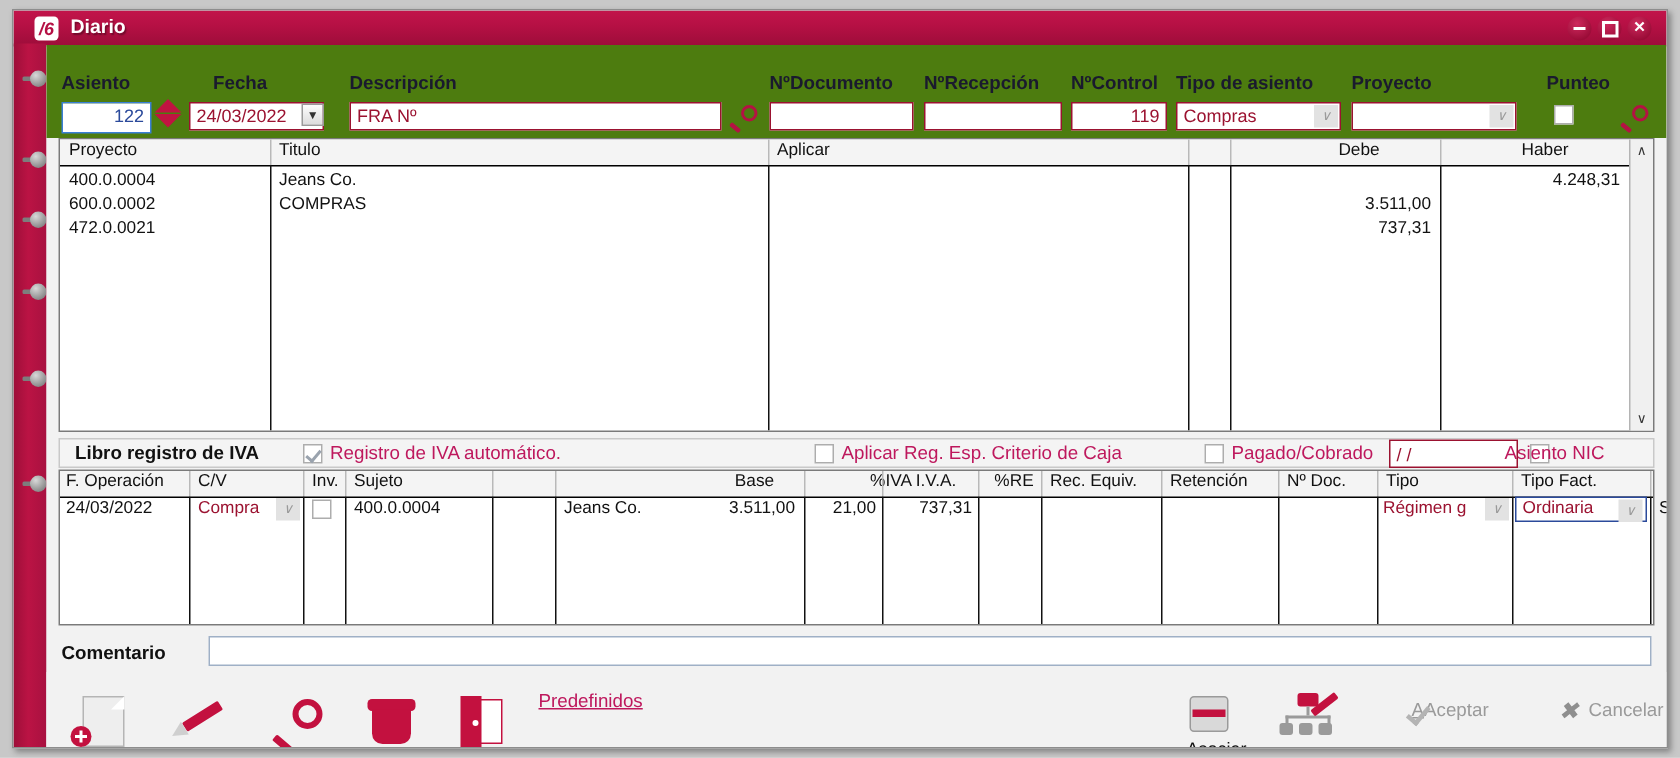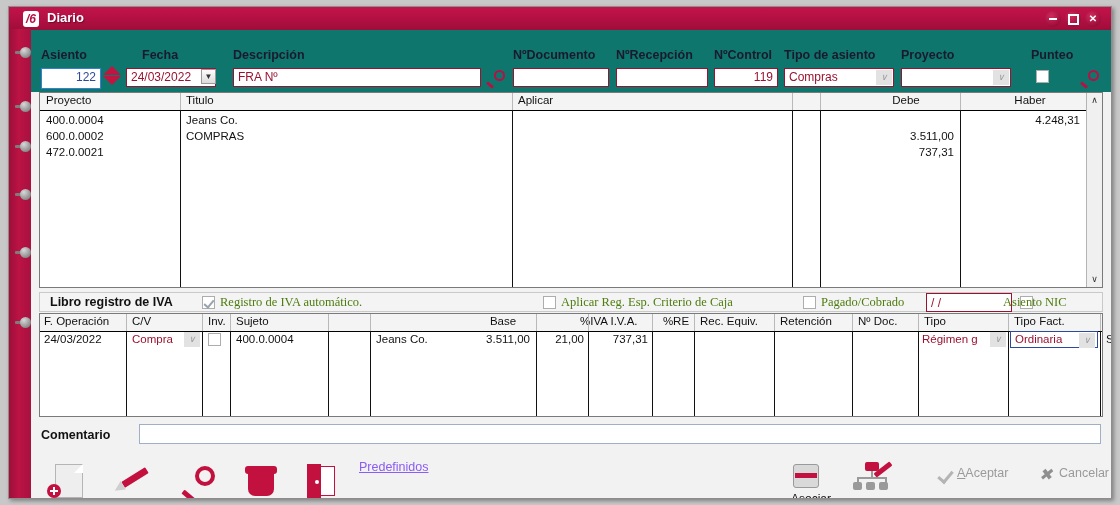--- a/index.html
+++ b/index.html
@@ -29,21 +29,21 @@
         background:radial-gradient(circle at 40% 30%,#cf2a5e,#9a0c37 75%);
         color:#fff;font-size:10px;line-height:16px;text-align:center;font-weight:bold;}
   #btn-min{right:50px;} #btn-max{right:30px;} #btn-close{right:10px;}
   .wbtn .bar{display:block;width:8px;height:2px;background:#fff;margin:7px auto 0;}
   .wbtn .sq{display:block;width:7px;height:7px;border:2px solid #fff;margin:3px auto 0;}
 
   
   #client{position:absolute;left:22px;top:23px;right:0;bottom:0;background:#f2f2f2;}
 
   
-  #hdr{position:absolute;left:0;top:0;right:0;height:62px;background:#0f766e;}
+  #hdr{position:absolute;left:0;top:0;right:0;height:62px;background:#4d7c0f;}
   .flabel{position:absolute;font-weight:bold;font-size:12.5px;color:#1a1a2e;white-space:nowrap;}
   .fbox{position:absolute;height:19px;border:1px solid #9b1230;background:#fff;box-sizing:border-box;
         font-size:12px;color:#9b1230;line-height:17px;padding:0 4px;overflow:hidden;white-space:nowrap;}
   .fbox.num{text-align:right;}
   .fbox.blue{border:1px solid #2b4a9b;color:#2b4a9b;}
   .ddbtn{position:absolute;top:1px;right:1px;width:15px;height:15px;background:linear-gradient(180deg,#fdfdfd,#dcdcdc);
          border:1px solid #9a9a9a;box-sizing:border-box;color:#333;font-size:8px;line-height:13px;text-align:center;}
   .ddflat{position:absolute;top:1px;right:1px;width:16px;height:15px;background:#e2e2e2;
          color:#9a9a9a;font-size:9px;line-height:14px;text-align:center;}
   .spin{position:absolute;width:18px;}
@@ -69,21 +69,21 @@
   .grow{position:absolute;left:0;right:0;height:16px;}
   .gcell{position:absolute;font-size:11.5px;color:#111;white-space:nowrap;line-height:16px;}
   .gcell.r{text-align:right;}
   #vscroll{position:absolute;right:0;top:0;width:16px;bottom:0;background:#f0f0f0;border-left:1px solid #b4b4b4;box-sizing:border-box;}
   .sarrow{position:absolute;left:0;width:15px;height:15px;text-align:center;font-size:9px;line-height:15px;color:#333;}
 
   
   #ivabar{position:absolute;left:8px;top:262px;right:8px;height:20px;background:#f4f4f4;border:1px solid #c9c9c9;box-sizing:border-box;}
   #ivabar .lbl{position:absolute;top:2px;font-size:12.5px;white-space:nowrap;}
   #ivabar .bold{font-weight:bold;color:#111;}
-  #ivabar .gray{color:#4d7c0f;font-family:Liberation Serif, serif;}
+  #ivabar .gray{color:#be185d;}
 
   #ivagrid{position:absolute;left:8px;top:283px;right:8px;height:104px;background:#fff;border:1px solid #7a7a7a;box-sizing:border-box;}
   #ivahead{position:absolute;left:0;top:0;right:0;height:17px;background:#f4f4f4;border-bottom:1px solid #000;}
   #ivahead .gh{position:absolute;top:1px;font-size:11.5px;color:#111;white-space:nowrap;}
   #ivahead .sep{position:absolute;top:0;width:1px;height:17px;background:#b9b9b9;}
   #ivabody{position:absolute;left:0;top:17px;right:0;bottom:0;}
   #ivabody .vline{position:absolute;top:0;bottom:0;width:1px;background:#111;}
   .icell{position:absolute;top:1px;font-size:11.5px;line-height:15px;white-space:nowrap;color:#111;}
   .icell.r{text-align:right;}
   .icell.red{color:#9b1230;}
@@ -92,21 +92,21 @@
   
   #cmtlabel{position:absolute;left:10px;top:398px;font-weight:bold;font-size:12.5px;}
   #cmtbox{position:absolute;left:108px;top:394px;right:10px;height:20px;background:#fff;border:1px solid #9fb0c6;box-sizing:border-box;}
 
   
   #toolbar{position:absolute;left:0;top:418px;right:0;bottom:0;background:#f2f2f2;}
   .tbtn{position:absolute;width:64px;text-align:center;}
   .tbtn .cap{display:block;margin-top:2px;font-size:12px;color:#111;white-space:nowrap;}
   .ico{display:block;height:40px;position:relative;}
 
-  .lnk{position:absolute;font-size:12.5px;color:#8b5cf6;white-space:nowrap;text-align:right;}
+  .lnk{position:absolute;font-size:12.5px;color:#be185d;white-space:nowrap;text-align:right;}
   .lnk u{text-decoration:underline;}
 
   .rbtn{position:absolute;font-size:12.5px;color:#9a9a9a;white-space:nowrap;}
   .rbtn u{text-decoration:underline;}
 
   
   .doc{position:absolute;left:14px;top:4px;width:26px;height:32px;background:#eee;border:1px solid #b5b5b5;}
   .doc::after{content:"";position:absolute;right:-1px;top:-1px;border-left:9px solid transparent;border-bottom:9px solid #fff;border-top:0;}
   .plusdot{position:absolute;left:6px;top:24px;width:14px;height:14px;border-radius:50%;background:#c3113f;}
   .plusdot::before,.plusdot::after{content:"";position:absolute;background:#fff;}
@@ -451,21 +451,21 @@
             <i class="ln" style="left:6px;top:15px;width:30px;height:2px"></i>
             <i class="ln" style="left:6px;top:15px;width:2px;height:6px"></i>
             <i class="ln" style="left:34px;top:15px;width:2px;height:6px"></i>
             <i class="pen2"></i>
             </i>
         </span>
       </div>
 
       <div class="rbtn" style="left:906px;top:18px">
         <i class="checkmark"></i>
-        <span style="margin-left:20px"><u>A</u><span style="margin-left:-8px;padding-left:8px">Aceptar</span></span>
+        <span style="margin-left:4px"><u>A</u><span style="margin-left:-8px;padding-left:8px">Aceptar</span></span>
       </div>
 
       <div class="rbtn" style="left:1008px;top:18px">
         <i class="xmark">✖</i>
         <span style="margin-left:20px">Cancelar</span>
       </div>
 
     </div>
 
   </div>

